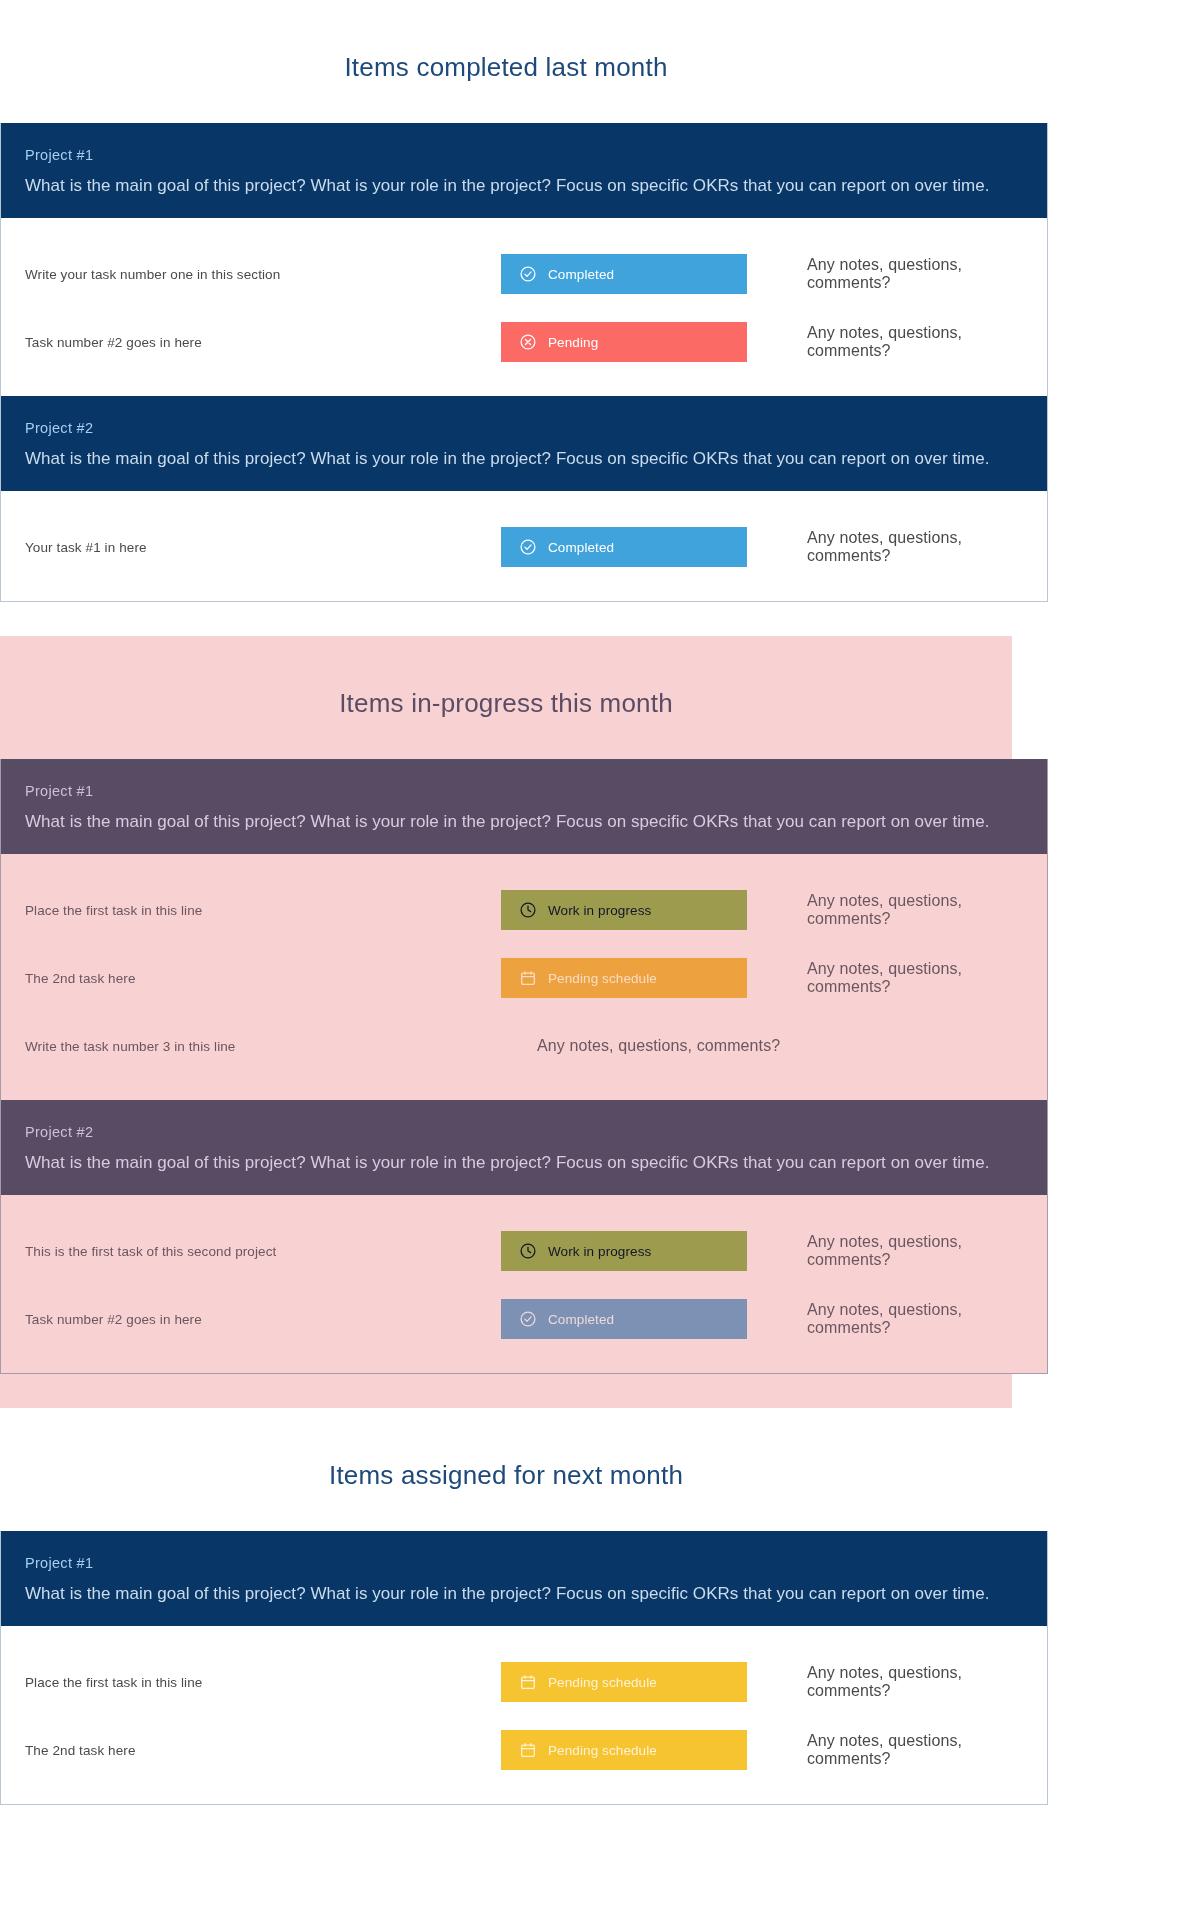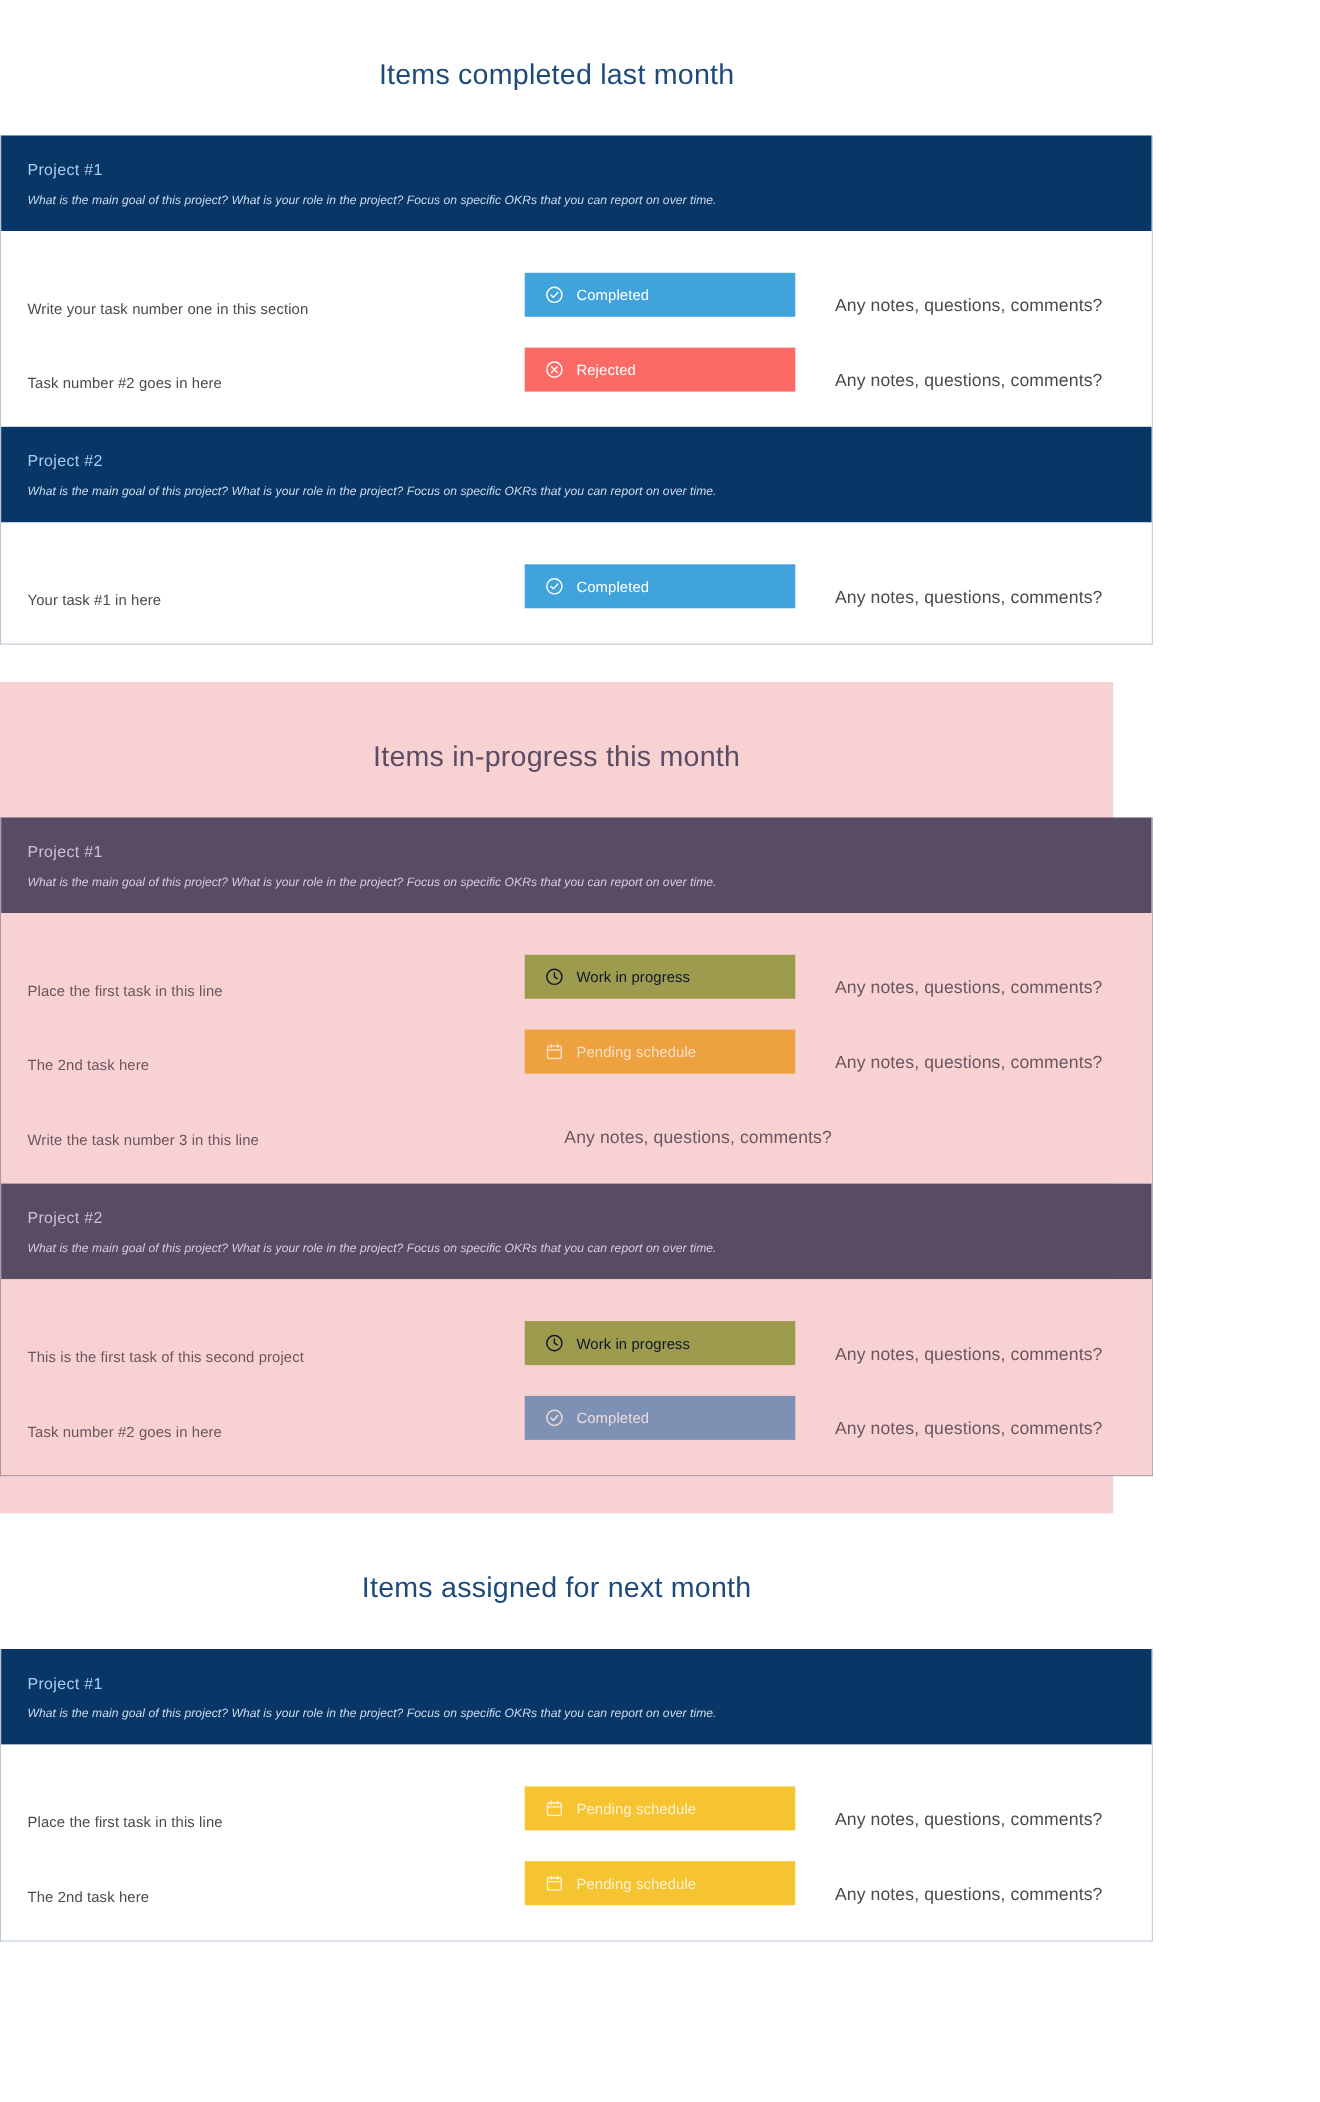--- a/index.html
+++ b/index.html
@@ -48,38 +48,38 @@
   .proj-name {
     font-size: 14.5px;
     font-weight: 400;
     letter-spacing: .3px;
     margin-bottom: 13px;
   }
   .proj-header.navy   .proj-name { color: #a8cdf0; }
   .proj-header.purple .proj-name { color: #cdbfd8; }
 
   .proj-desc {
-    font-size: 11px;
+    font-size: 17px;
     font-weight: 400;
     letter-spacing: .05px;
-    font-style: italic;
   }
   .proj-header.navy   .proj-desc { color: #ccdcec; }
   .proj-header.purple .proj-desc { color: #d8ccdf; }
 
   
   .proj-body { padding: 22px 0 20px 0; }
   .proj-body.onwhite { background: #ffffff; }
   .proj-body.onpink  { background: #f8d2d2; }
 
   .task-row {
     display: flex;
-    align-items: flex-end;
+    align-items: center;
     padding: 12px 24px;
     min-height: 68px;
+    gap: 24px;
   }
 
   .task-name {
     width: 452px;
     flex: 0 0 452px;
     font-size: 13.5px;
     letter-spacing: .1px;
   }
   .proj-body.onwhite .task-name { color: #4a4a4a; }
   .proj-body.onpink  .task-name { color: #6b5560; }
@@ -144,21 +144,21 @@
           </div>
           <div class="task-row">
             <div class="task-name">Task number #2 goes in here</div>
             <div class="badge rejected">
               <span class="ico">
                 <svg xmlns="http://www.w3.org/2000/svg" viewBox="0 0 24 24" fill="none" stroke="currentColor" stroke-width="1.7" stroke-linecap="round" stroke-linejoin="round">
                   <circle cx="12" cy="12" r="9.2"></circle>
                   <path d="M8.6 8.6l6.8 6.8M15.4 8.6l-6.8 6.8"></path>
                 </svg>
               </span>
-              <span>Rejected</span>
+              <span>Pending</span>
             </div>
             <div class="task-notes">Any notes, questions, comments?</div>
           </div>
         </div>
         <div class="proj-header navy">
           <div class="proj-name">Project #2</div>
           <div class="proj-desc">What is the main goal of this project? What is your role in the project? Focus on specific OKRs that you can report on over time.</div>
         </div>
         <div class="proj-body onwhite">
           <div class="task-row">

